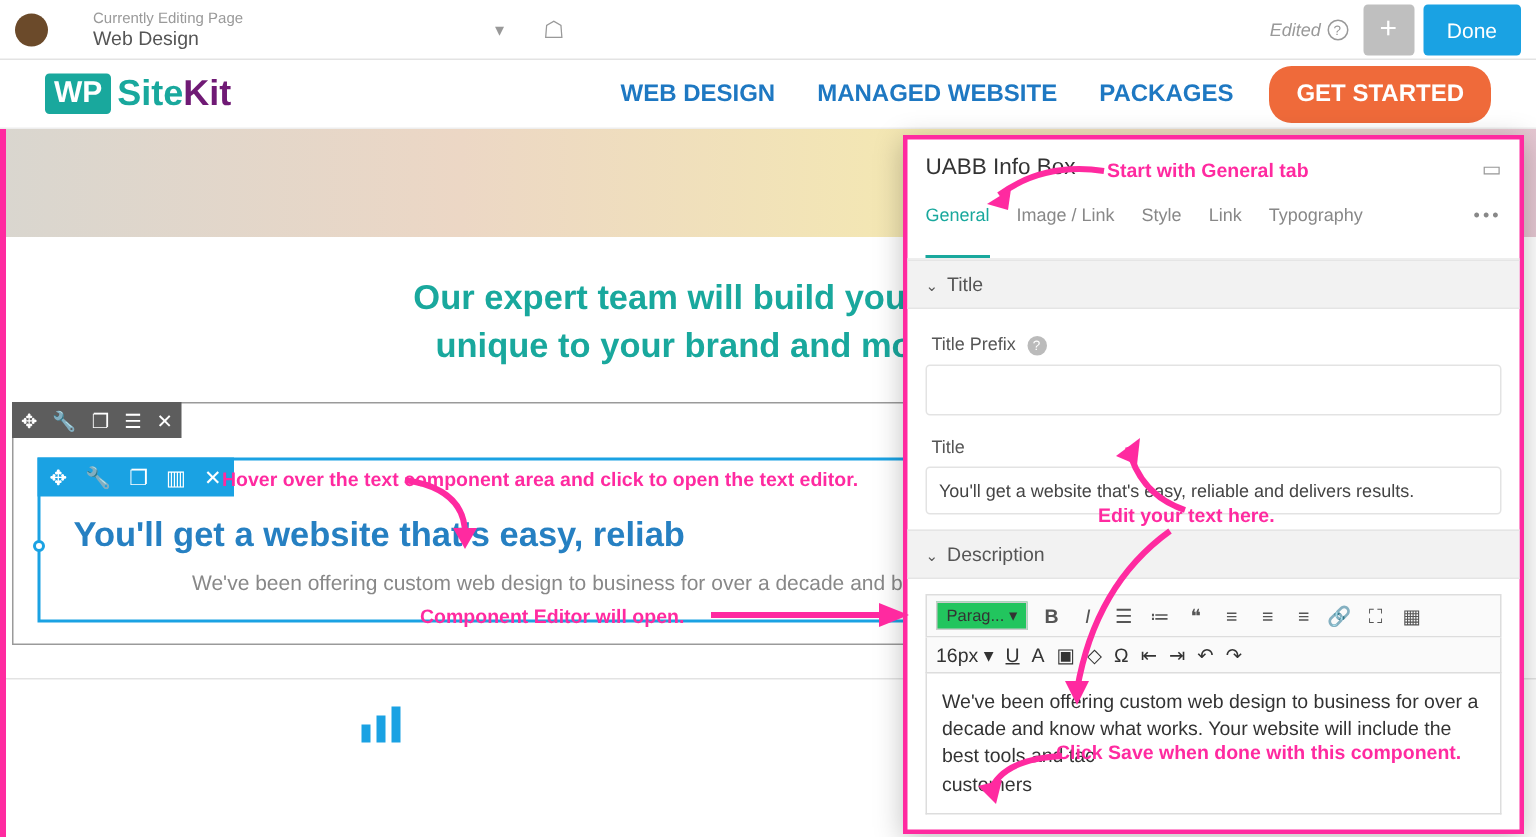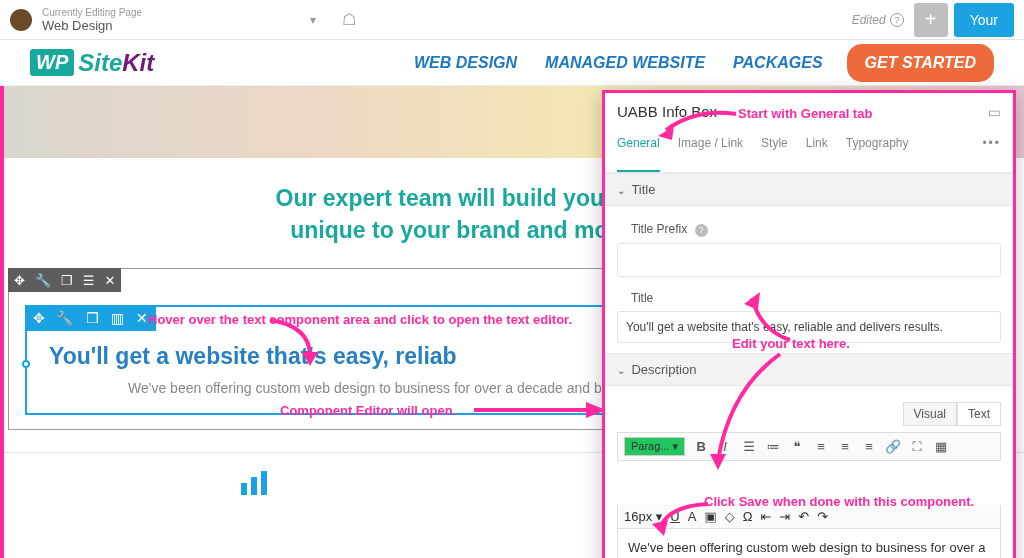--- a/index.html
+++ b/index.html
@@ -1,33 +1,33 @@
 <!DOCTYPE html>
 <html><head>
 <meta charset="utf-8">
 <style>
   * { box-sizing: border-box; margin: 0; padding: 0; }
   body { font-family: -apple-system, BlinkMacSystemFont, "Segoe UI", Arial, sans-serif; font-size: 13px; color: #333; width: 1024px; height: 558px; overflow: hidden; position: relative; }
 
   
   .topbar { height: 40px; display: flex; align-items: center; padding: 0 10px; border-bottom: 1px solid #e3e3e3; }
   .logo-circle { width: 22px; height: 22px; background: #6b4a2a; border-radius: 50%; margin-right: 10px; }
-  .page-meta { flex: 0 0 250px; display: flex; flex-direction: column; }
+  .page-meta { flex: 0 0 250px; display: flex; flex-direction: column; margin-left: 20px; }
   .page-meta-small { font-size: 10px; color: #9a9a9a; }
   .page-meta-title { font-size: 13px; color: #555; }
   .chev { color:#999; margin: 0 18px; font-size:12px;}
   .bell { color:#999; font-size:16px; margin-left: 8px;}
   .topbar-spacer { flex:1; }
   .edited { font-style: italic; color:#999; font-size:12px; margin-right:4px;}
   .help-q { display:inline-block; width:14px; height:14px; border:1px solid #999; border-radius:50%; font-size:9px; color:#999; text-align:center; line-height:12px; margin-right:10px;}
   .plus-btn { width:34px; height:34px; background:#bfbfbf; color:#fff; display:flex; align-items:center; justify-content:center; border-radius:3px; margin-right:6px; font-size:20px; cursor:pointer;}
   .done-btn { height:34px; padding:0 16px; background:#1aa2e3; color:#fff; border-radius:3px; display:flex; align-items:center; cursor:pointer; font-size:14px;}
 
   
-  .nav { height:46px; display:flex; align-items:center; padding:0 30px; border-bottom:1px solid #eee; position:relative; z-index:2; background:#fff;font-style:italic;}
+  .nav { height:46px; display:flex; align-items:center; padding:0 30px; border-bottom:1px solid #eee; position:relative; z-index:2; background:#fff;}
   .site-logo { font-weight:700; font-size:24px; display:flex; align-items:center;}
   .wp-tag { background:#19a89d; color:#fff; padding:2px 6px; font-size:20px; border-radius:3px; margin-right:4px;}
   .site-logo .kit { color:#701a75; }
   .nav-spacer { flex:1; }
   .nav-link { color:#1e78c2; font-weight:700; font-size:16px; margin:0 14px; cursor:pointer;}
   .get-started { background:#ef6a3a; color:#fff; font-weight:700; font-size:16px; padding:10px 18px; border-radius:15px; margin-left:10px; cursor:pointer;}
 
   
   .hero { height:72px; background:linear-gradient(90deg,#d9d6cf 0%, #ecd7c5 30%, #f4e8b2 60%, #e5c7d2 100%); position:relative; }
 
@@ -56,30 +56,30 @@
   .panel-header .ph-title { font-size:15px; }
   .panel-header .ph-spacer { flex:1;}
   .panel-header .ph-icon { color:#999; font-size:14px; margin-left:8px; cursor:pointer;}
   .panel-tabs { display:flex; padding:0 12px; gap:18px; border-bottom:1px solid #eee;}
   .panel-tab { font-size:12px; color:#888; padding:6px 0 20px; cursor:pointer;}
   .panel-tab.active { color:#19a89d; border-bottom:2px solid #19a89d;}
   .panel-tab.more { flex:0 0 auto; margin-left:auto; letter-spacing:2px;}
   .section-head { background:#f2f2f2; padding:8px 12px; font-size:13px; color:#555; border-top:1px solid #e5e5e5; border-bottom:1px solid #e5e5e5;}
   .section-head .caret { margin-right:6px; font-size:10px;}
   .section-body { padding:10px 12px;}
-  .field-label { font-size:12px; color:#555; margin:6px 14px;}
+  .field-label { font-size:12px; color:#555; margin:6px 4px;}
   .help-dot { display:inline-block; width:13px; height:13px; border-radius:50%; background:#bbb; color:#fff; font-size:9px; text-align:center; line-height:13px; margin-left:4px;}
   .text-input { width:100%; border:1px solid #e3e3e3; border-radius:3px; padding:8px; font-size:12px; color:#444; background:#fff;}
   .visual-tabs { display:flex; justify-content:flex-end; gap:0; margin:6px 0;}
   .visual-tabs div { border:1px solid #ddd; padding:4px 10px; font-size:12px; color:#555; cursor:pointer;}
   .visual-tabs div:first-child { background:#f5f5f5;}
   .wys-toolbar { border:1px solid #ddd; padding:4px 6px; display:flex; flex-wrap:wrap; gap:8px; align-items:center; background:#fafafa;}
   .wys-toolbar .sel { border:1px solid #ccc; padding:2px 6px; font-size:11px; background:#22c55e;}
   .wys-toolbar .ico { width:16px; height:16px; color:#555; font-size:13px; display:flex; align-items:center; justify-content:center; cursor:pointer;}
-  .wys-row2 { border:1px solid #ddd; border-top:none; padding:4px 6px; display:flex; gap:8px; align-items:center; background:#fafafa;margin-top:44px;}
+  .wys-row2 { border:1px solid #ddd; border-top:none; padding:4px 6px; display:flex; gap:8px; align-items:center; background:#fafafa;}
   .editor-body { border:1px solid #ddd; border-top:none; padding:10px; font-size:13px; color:#333; line-height:1.4; min-height:70px;}
 
   
   .anno { position:absolute; color:#ff2aa0; font-weight:700; font-size:13px; z-index:60; pointer-events:none;}
   .arrow { position:absolute; z-index:59; pointer-events:none;}
   .arrow svg { overflow:visible;}
   .arrow path { stroke:#ff2aa0; stroke-width:4; fill:none;}
   .arrow polygon { fill:#ff2aa0;}
 
   .vline-left { position:absolute; left:0; top:86px; bottom:0; width:4px; background:#ff2aa0; z-index:55;}
@@ -92,21 +92,21 @@
   <div class="page-meta">
     <span class="page-meta-small">Currently Editing Page</span>
     <span class="page-meta-title">Web Design</span>
   </div>
   <span class="chev">▾</span>
   <span class="bell">☖</span>
   <div class="topbar-spacer"></div>
   <span class="edited">Edited</span>
   <span class="help-q">?</span>
   <div class="plus-btn">+</div>
-  <div class="done-btn">Your</div>
+  <div class="done-btn">Done</div>
 </div>
 
 <div class="nav">
   <div class="site-logo">
     <span class="wp-tag">WP</span>
     <span style="color:#19a89d">Site</span>
       <span class="kit">Kit</span>
   </div>
   <div class="nav-spacer"></div>
   <span class="nav-link">WEB DESIGN</span>
@@ -188,24 +188,20 @@
   <div class="section-head"><span class="caret">⌄</span><span>Title</span></div>
   <div class="section-body">
     <div class="field-label"><span>Title Prefix</span> <span class="help-dot">?</span></div>
     <input class="text-input" style="height: 34px;">
     <div class="field-label" style="margin-top:14px">Title</div>
     <input class="text-input" value="You'll get a website that's easy, reliable and delivers results." style="">
   </div>
 
   <div class="section-head"><span class="caret">⌄</span><span>Description</span></div>
   <div class="section-body">
-    <div class="visual-tabs">
-      <div>Visual</div>
-      <div>Text</div>
-    </div>
     <div class="wys-toolbar">
       <span class="sel"><span>Parag...</span> ▾</span>
       <span class="ico">
           <b>B</b>
         </span>
       <span class="ico">
           <i>I</i>
         </span>
       <span class="ico">☰</span>
       <span class="ico">≔</span>

